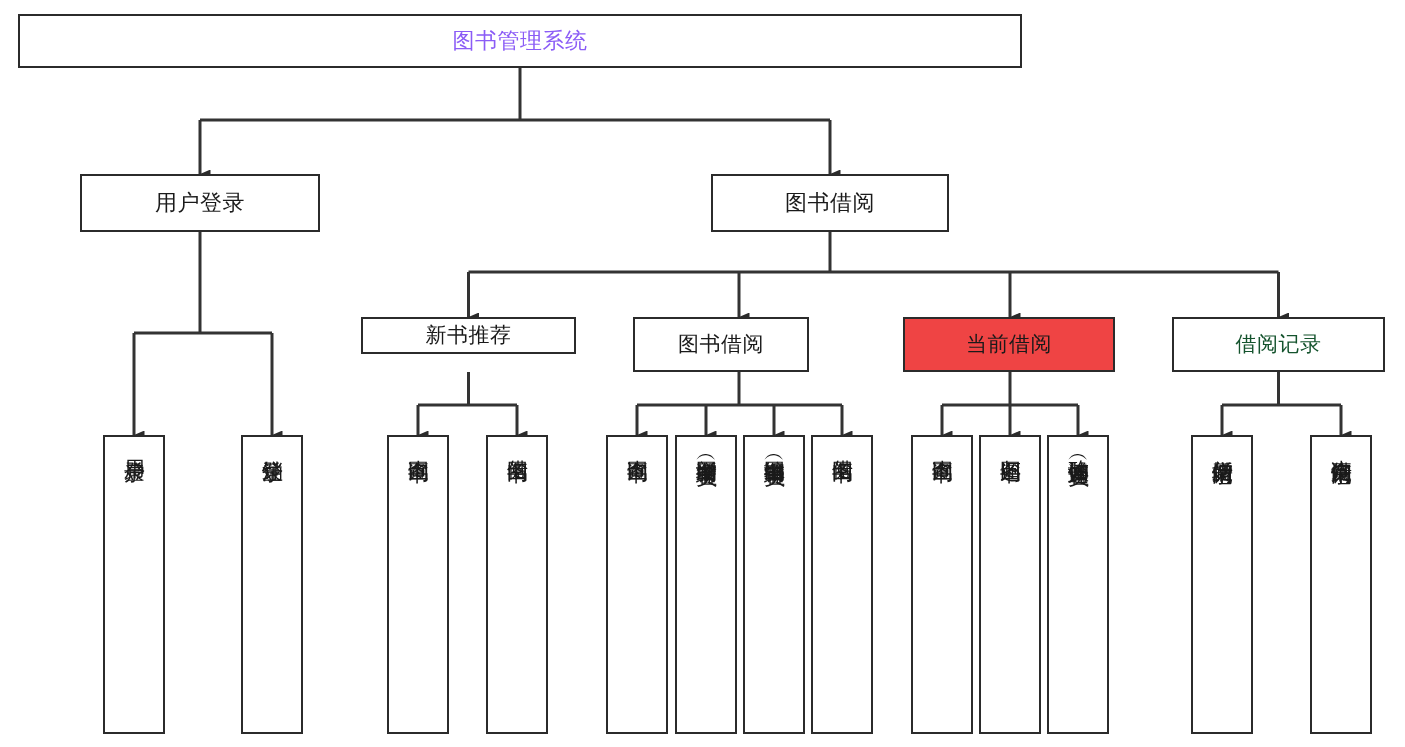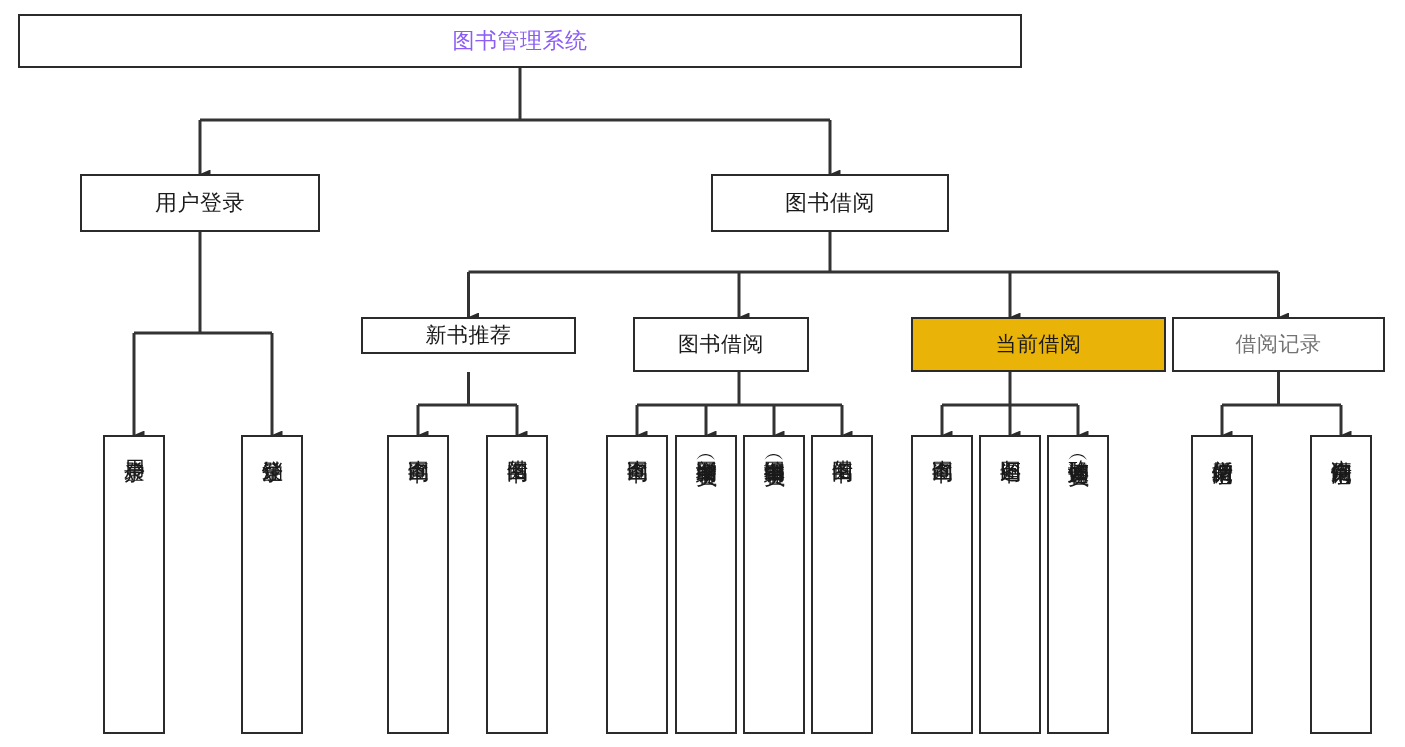--- a/index.html
+++ b/index.html
@@ -127,25 +127,25 @@
       </div>
       <div class="node horizontal level2" style="left: 711px; top: 174px; width: 238px; height: 58px; border-color: rgb(43, 43, 43); background: rgb(255, 255, 255);">
         <span class="label" style="color: rgb(26, 26, 26);">图书借阅</span>
       </div>
       <div class="node horizontal level3" style="left: 361px; top: 317px; width: 215px; height: 37px; border-color: rgb(43, 43, 43); background: rgb(255, 255, 255);">
         <span class="label" style="color: rgb(26, 26, 26);">新书推荐</span>
       </div>
       <div class="node horizontal level3" style="left: 633px; top: 317px; width: 176px; height: 55px; border-color: rgb(43, 43, 43); background: rgb(255, 255, 255);">
         <span class="label" style="color: rgb(26, 26, 26);">图书借阅</span>
       </div>
-      <div class="node horizontal level3" style="left: 903px; top: 317px; width: 255px; height: 55px; border-color: rgb(43, 43, 43); background: #eab308; margin-left: 8px;">
+      <div class="node horizontal level3" style="left: 903px; top: 317px; width: 212px; height: 55px; border-color: rgb(43, 43, 43); background: #ef4444;">
         <span class="label" style="color: rgb(26, 26, 26);">当前借阅</span>
       </div>
       <div class="node horizontal level3" style="left: 1172px; top: 317px; width: 213px; height: 55px; border-color: rgb(43, 43, 43); background: rgb(255, 255, 255);">
-        <span class="label" style="color: #737373;">借阅记录</span>
+        <span class="label" style="color: #14532d;">借阅记录</span>
       </div>
       <div class="node vertical level4" style="left: 103px; top: 435px; width: 62px; height: 299px; border-color: rgb(43, 43, 43); background: rgb(255, 255, 255);">
         <span class="label" style="color: rgb(26, 26, 26);">用户登录</span>
       </div>
       <div class="node vertical level4" style="left: 241px; top: 435px; width: 62px; height: 299px; border-color: rgb(43, 43, 43); background: rgb(255, 255, 255);">
         <span class="label" style="color: rgb(26, 26, 26);">注销登录</span>
       </div>
       <div class="node vertical level4" style="left: 387px; top: 435px; width: 62px; height: 299px; border-color: rgb(43, 43, 43); background: rgb(255, 255, 255);">
         <span class="label" style="color: rgb(26, 26, 26);">查询图书</span>
       </div>

